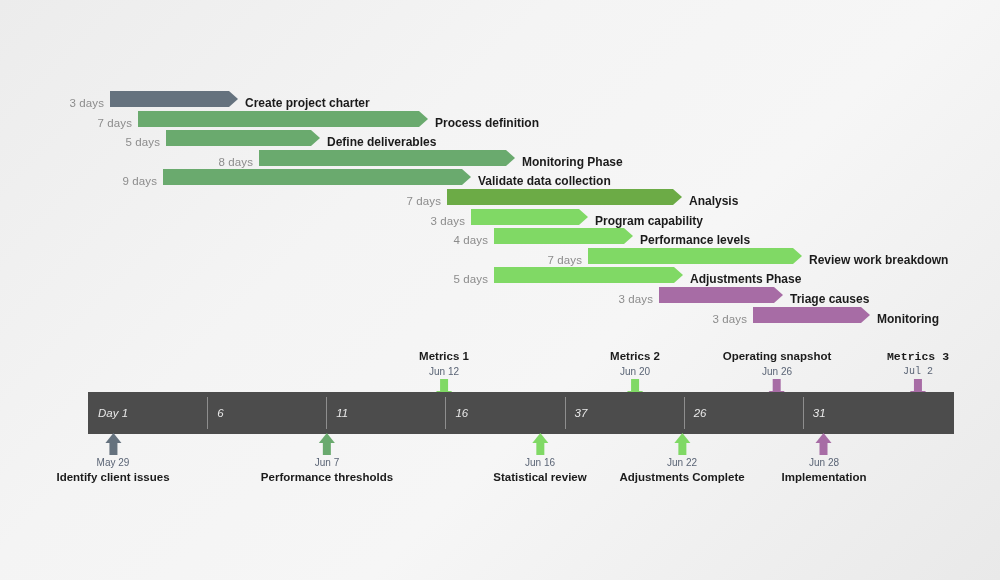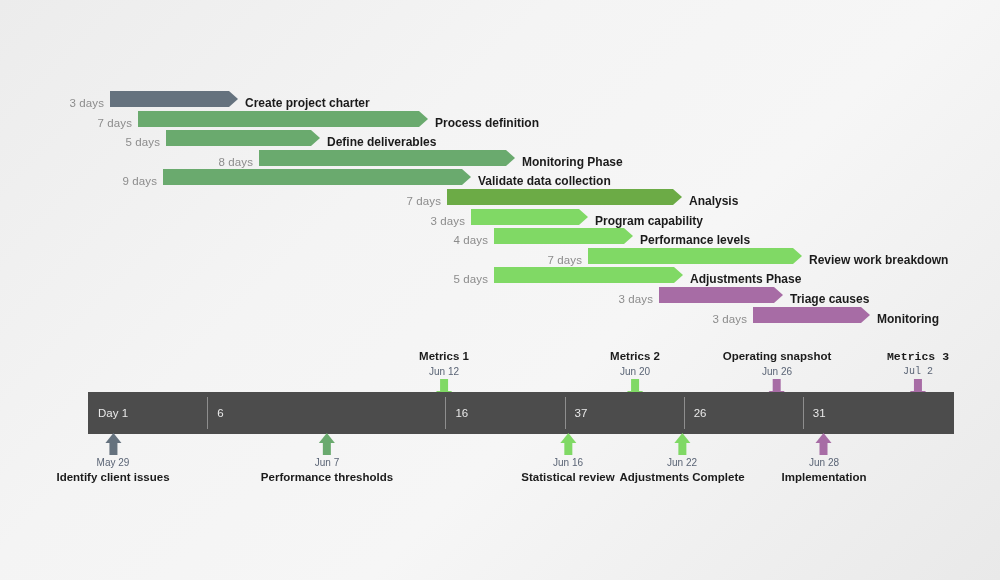--- a/index.html
+++ b/index.html
@@ -70,20 +70,21 @@
   }
 
   
   #timeline {
     position: absolute;
     left: 88px;
     top: 392px;
     width: 866px;
     height: 42px;
     background: #4c4c4c;
+    font-style: italic;
   }
   .tl-seg {
     position: absolute;
     top: 0;
     bottom: 0;
     box-sizing: border-box;
   }
   .tl-seg .tick {
     position: absolute;
     left: 0;
@@ -289,20 +290,24 @@
     </div>
 
   <div id="timeline">
       <div class="tl-seg" style="left: 0px; width: 119.143px;">
         <div class="tl-label">Day 1</div>
       </div>
       <div class="tl-seg" style="left: 119.143px; width: 119.143px;">
         <div class="tick"></div>
         <div class="tl-label">6</div>
       </div>
+      <div class="tl-seg" style="left: 238.286px; width: 119.143px;">
+        <div class="tick"></div>
+        <div class="tl-label">11</div>
+      </div>
       <div class="tl-seg" style="left: 357.429px; width: 119.143px;">
         <div class="tick"></div>
         <div class="tl-label">16</div>
       </div>
       <div class="tl-seg" style="left: 476.571px; width: 119.143px;">
         <div class="tick"></div>
         <div class="tl-label">37</div>
       </div>
       <div class="tl-seg" style="left: 595.714px; width: 119.143px;">
         <div class="tick"></div>
@@ -324,21 +329,21 @@
         </div>
       </div>
       <div class="ms below" style="left: 327px; top: 455px;">
         <div class="ms-date">Jun 7</div>
         <div class="ms-title">Performance thresholds</div>
         <div class="arrow">
           <div class="stem" style="background: rgb(106, 170, 110);"></div>
           <div class="head" style="border-bottom-color: rgb(106, 170, 110);"></div>
         </div>
       </div>
-      <div class="ms below" style="left: 540px; top: 455px; margin-left: 28px;">
+      <div class="ms below" style="left: 540px; top: 455px;">
         <div class="ms-date">Jun 16</div>
         <div class="ms-title">Statistical review</div>
         <div class="arrow">
           <div class="stem" style="background: rgb(128, 217, 101);"></div>
           <div class="head" style="border-bottom-color: rgb(128, 217, 101);"></div>
         </div>
       </div>
       <div class="ms below" style="left: 682px; top: 455px;">
         <div class="ms-date">Jun 22</div>
         <div class="ms-title">Adjustments Complete</div>

